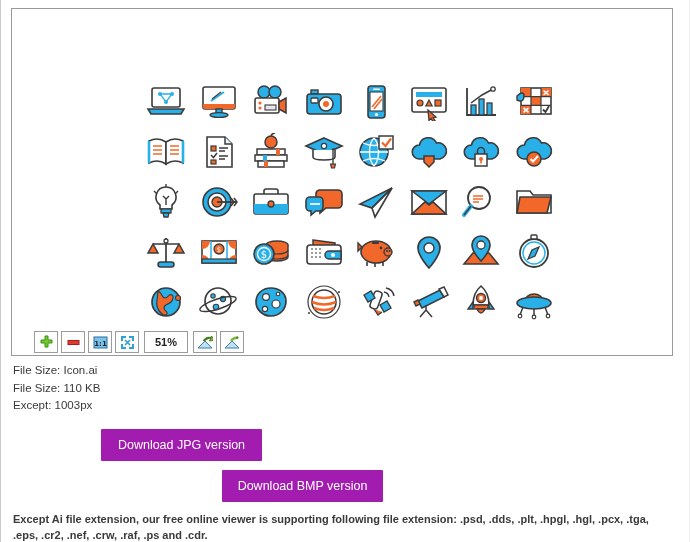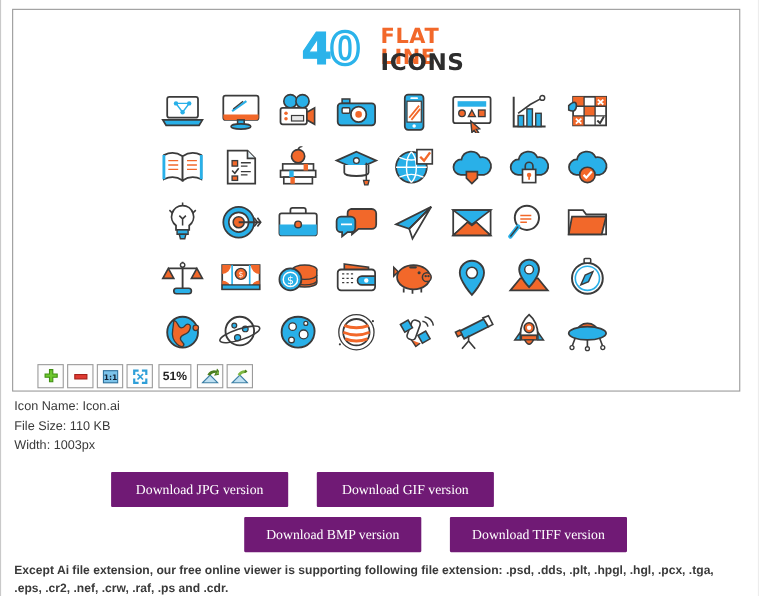--- a/index.html
+++ b/index.html
@@ -43,55 +43,50 @@
   
   .zoom-toolbar{
     position:absolute;left:22px;top:322px;display:flex;align-items:center;gap:3px;
   }
   .tb-btn{
     width:24px;height:22px;border:1px solid #9b9b9b;background:#fdfdfd;
     box-sizing:border-box;display:flex;align-items:center;justify-content:center;
     cursor:pointer;
   }
   .tb-zoomval{
-    width:30px;height:22px;border:1px solid #9b9b9b;background:#fff;box-sizing:border-box;
+    width:44px;height:22px;border:1px solid #9b9b9b;background:#fff;box-sizing:border-box;
     display:flex;align-items:center;justify-content:center;
     font-size:11px;font-weight:bold;color:#222;margin:0 2px;
   }
   
   .file-info{position:absolute;left:12px;top:362px;width:400px;}
   .file-info div{font-size:11.5px;line-height:17.5px;color:#3a3a3a;}
   
   .dl-row{position:absolute;display:flex;gap:26px;}
   .dl-row-1{left:100px;top:429px;}
   .dl-row-2{left:181px;top:470px;padding-left:40px;}
   .dl-btn{
-    width:161px;height:32px;background:#701a75;border:none;border-radius:1px;
-    color:#fff;font-size:12.5px;font-family:Liberation Serif, serif;
+    width:161px;height:32px;background:#a21caf;border:none;border-radius:1px;
+    color:#fff;font-size:12.5px;font-family:Liberation Sans, sans-serif;
     cursor:pointer;display:flex;align-items:center;justify-content:center;
   }
   
   .footer{
     position:absolute;left:12px;top:512px;width:662px;
     font-size:11px;line-height:15.5px;color:#3a3a3a;font-weight:bold;
   }
 </style>
 </head>
 <body>
 
 <div class="page">
 
   <div class="viewer-panel">
     <div class="artboard">
 
-      <div class="logo">
-        <span class="logo-40">4<span class="o">0</span></span>
-        <span class="logo-flat">FLAT LINE</span>
-        <span class="logo-icons">ICONS</span>
-      </div>
 
       <div class="icon-grid">
 
         <div class="icon-cell">
             <svg width="42" height="38" viewBox="0 0 42 38">
               <rect x="7" y="5" width="28" height="19" rx="2" fill="#fff" stroke="#3b3b3b" stroke-width="1.6"></rect>
               <circle cx="15" cy="11" r="2" fill="#29b0e8"></circle>
               <circle cx="27" cy="11" r="2" fill="#29b0e8"></circle>
               <circle cx="21" cy="19" r="2" fill="#29b0e8"></circle>
               <path d="M15 11 L27 11 L21 19 Z" fill="none" stroke="#29b0e8" stroke-width="1.3"></path>
@@ -489,29 +484,27 @@
         <svg width="16" height="15" viewBox="0 0 16 15">
             <path d="M1 13 h14 l-7-7 Z" fill="#bfe0f2" stroke="#3c7fa5" stroke-width="1"></path>
             <path d="M7 6 q3-4 7-3" fill="none" stroke="#7db742" stroke-width="2.4"></path>
             <path d="M13 1 l2 2 -3 1 Z" fill="#4a7d1f"></path>
           </svg>
       </div>
     </div>
   </div>
 
   <div class="file-info">
-    <div>Icon Name: Icon.ai</div>
+    <div>File Size: Icon.ai</div>
     <div>File Size: 110 KB</div>
-    <div>Width: 1003px</div>
+    <div>Except: 1003px</div>
   </div>
 
   <div class="dl-row dl-row-1">
     <button class="dl-btn">Download JPG version</button>
-    <button class="dl-btn">Download GIF version</button>
   </div>
   <div class="dl-row dl-row-2">
     <button class="dl-btn">Download BMP version</button>
-    <button class="dl-btn">Download TIFF version</button>
   </div>
 
   <div class="footer">Except Ai file extension, our free online viewer is supporting following file extension: .psd, .dds, .plt, .hpgl, .hgl, .pcx, .tga, .eps, .cr2, .nef, .crw, .raf, .ps and .cdr.</div>
 
 </div>
 
 </body></html>

